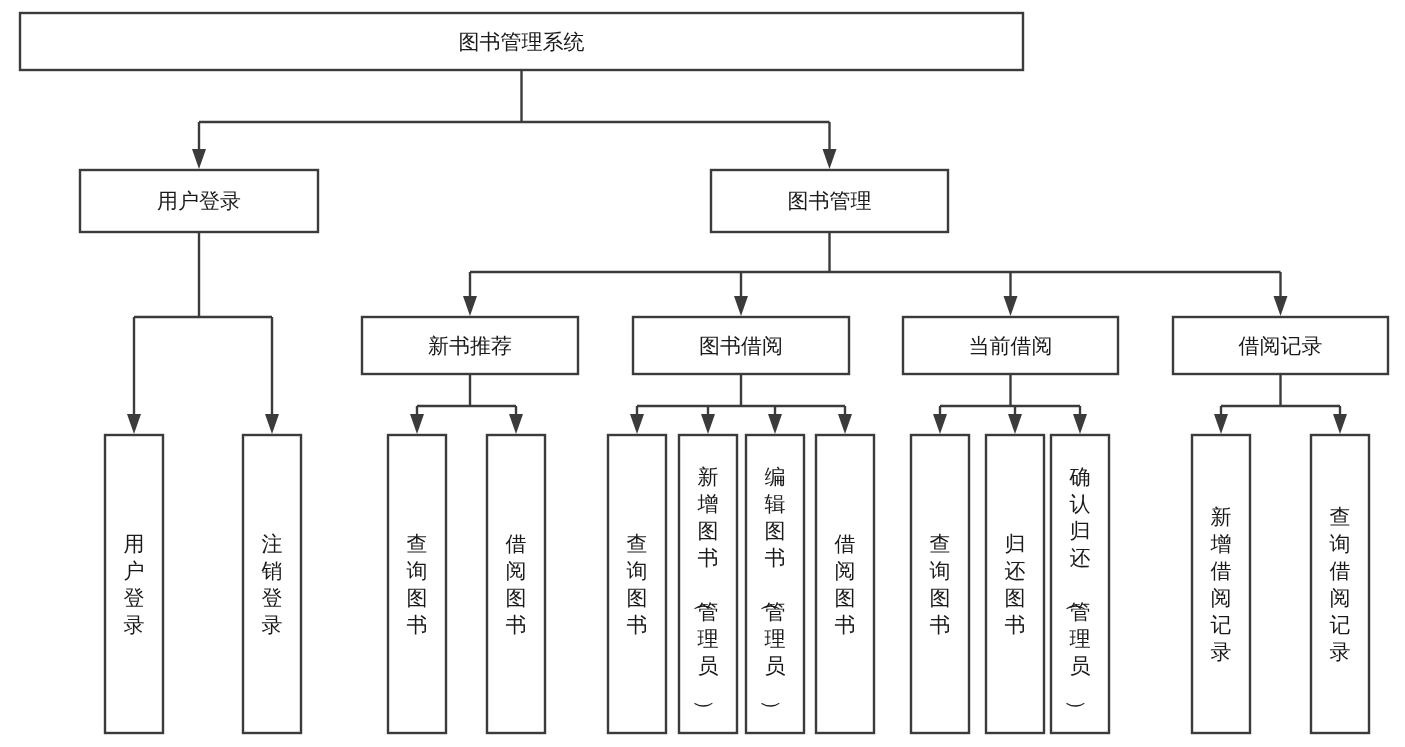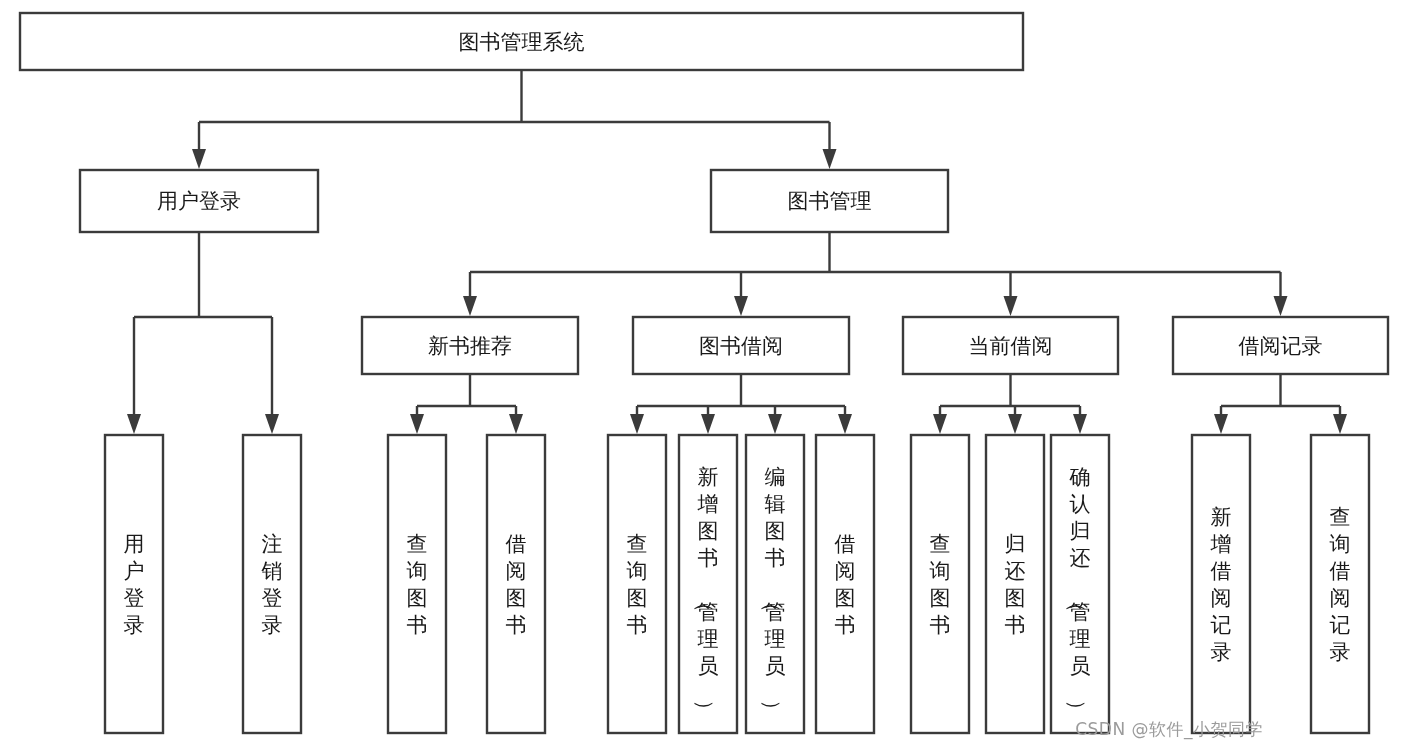--- a/index.html
+++ b/index.html
@@ -217,14 +217,13 @@
         <g>
           <rect x="1192" y="435" width="58" height="298" class="node-box"></rect>
           <text x="1221" y="524" class="node-label-v"><tspan x="1221" dy="0">新</tspan><tspan x="1221" dy="27">增</tspan><tspan x="1221" dy="27">借</tspan><tspan x="1221" dy="27">阅</tspan><tspan x="1221" dy="27">记</tspan><tspan x="1221" dy="27">录</tspan></text>
         </g>
         <g>
           <rect x="1311" y="435" width="58" height="298" class="node-box"></rect>
           <text x="1340" y="524" class="node-label-v"><tspan x="1340" dy="0">查</tspan><tspan x="1340" dy="27">询</tspan><tspan x="1340" dy="27">借</tspan><tspan x="1340" dy="27">阅</tspan><tspan x="1340" dy="27">记</tspan><tspan x="1340" dy="27">录</tspan></text>
         </g>
       </g>
   </svg>
-  <div class="watermark">CSDN @软件_小贺同学</div>
 </div>
 
 </body></html>

